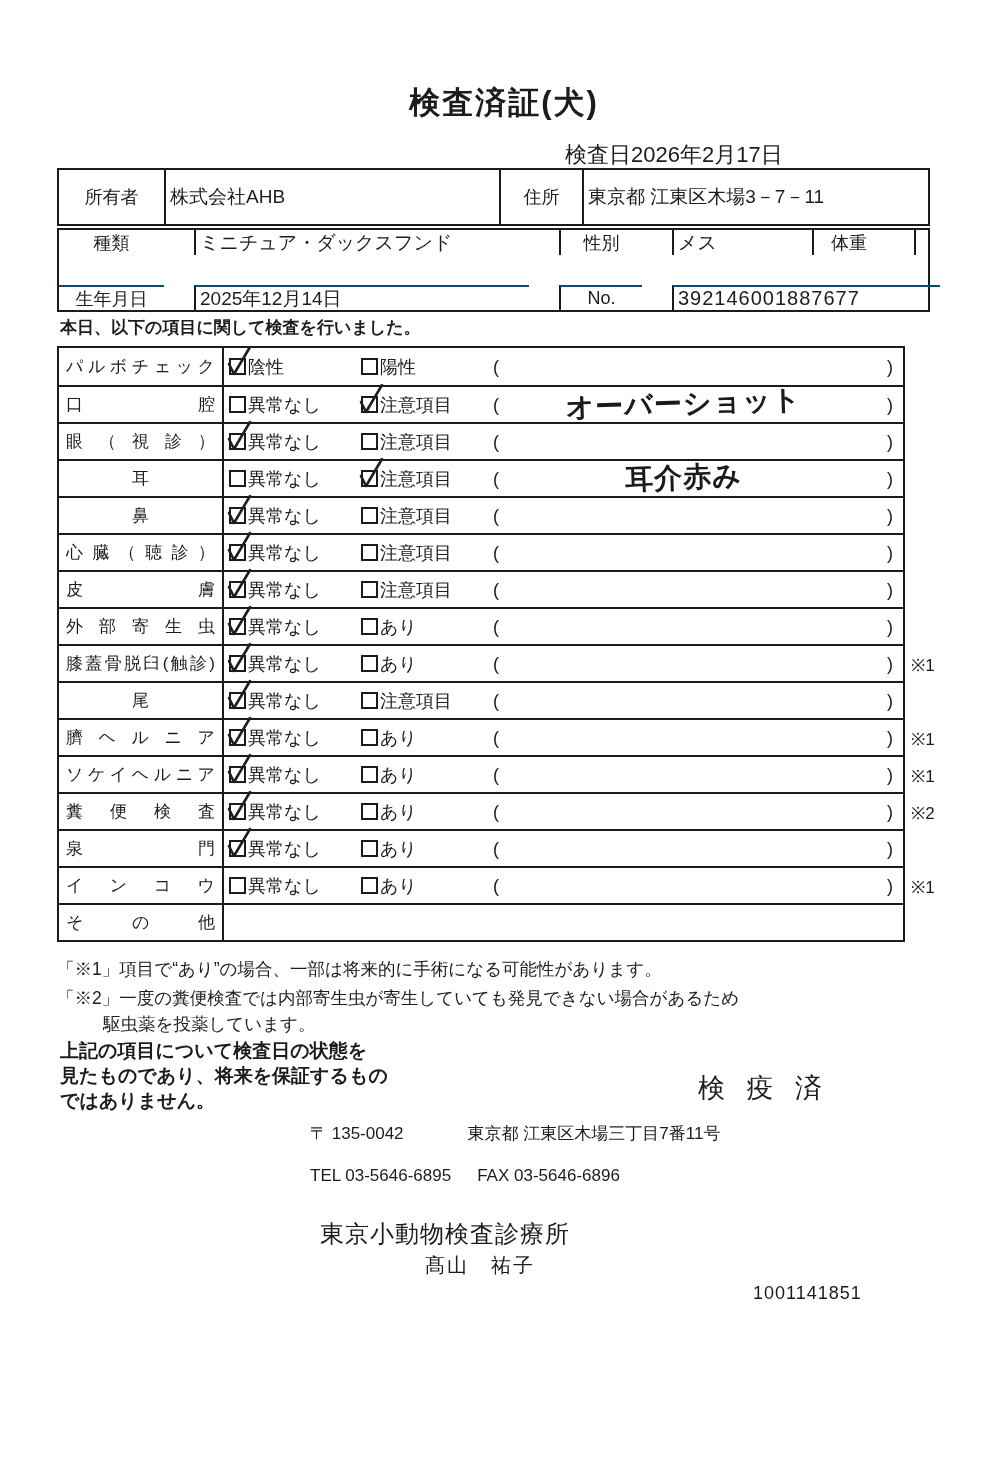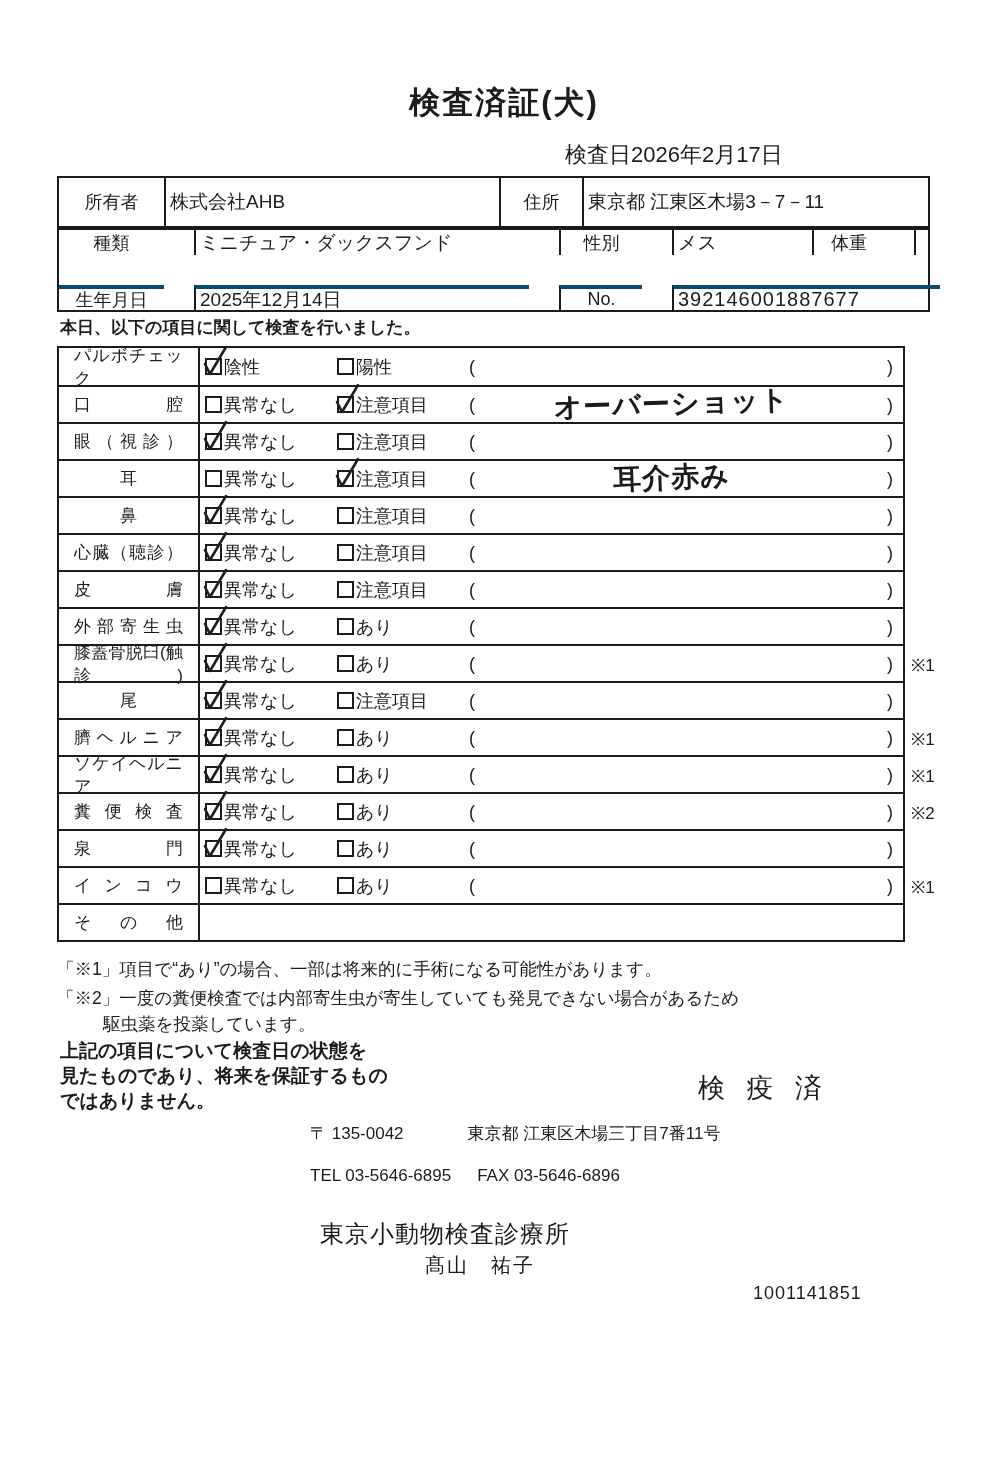--- a/index.html
+++ b/index.html
@@ -11,39 +11,39 @@
   .title {
     position:absolute; top:82px; left:0; width:100%; text-align:center;
     font-size:31px; font-weight:700; letter-spacing:2px; margin:0;
   }
   .date-row {
     position:absolute; top:140px; left:565px; width:365px;
     display:flex; justify-content:flex-start; font-size:22px;
   }
   
   .grid-tbl { position:absolute; left:57px; width:873px; border:2px solid #1b1b1b; display:grid; box-sizing:border-box; }
-  .owner-tbl { top:176px; height:52px; grid-template-columns:105px 335px 83px 1fr;text-align:center; }
+  .owner-tbl { top:168px; height:58px; grid-template-columns:105px 335px 83px 1fr;text-align:center; }
   .animal-tbl { top:228px; height:84px; grid-template-columns:105px 335px 83px 110px 72px 1fr; grid-auto-rows:1fr;gap:30px; }
   .cell { display:flex; align-items:center; box-sizing:border-box; overflow:hidden; white-space:nowrap; }
   .cell.bl { border-left:2px solid #1b1b1b; }
-  .cell.bt { border-top:4px solid #0c4a6e; }
+  .cell.bt { border-top:2px solid #0c4a6e; }
   .cell.lbl { justify-content:center; font-size:18px; }
   .cell.val { padding-left:4px; font-size:19px; }
   .cell.num { font-size:20px; letter-spacing:1px; }
   .cell.wt  { justify-content:flex-end; padding-right:24px; font-size:19px; }
   .cell.wt .unit { font-size:16px; margin-left:16px; }
   
   .intro { position:absolute; left:60px; top:316px; font-size:17px; font-weight:600; margin:0; }
   
   .checkup { position:absolute; left:57px; top:346px; width:848px; border:2px solid #1b1b1b; box-sizing:border-box; }
   .crow { position:relative; display:flex; height:37px; box-sizing:border-box; }
   .crow + .crow { border-top:2px solid #1b1b1b; }
   .crow-label {
-    width:141px; flex:none; border-right:2px solid #1b1b1b; box-sizing:border-box;
-    display:flex; align-items:center; padding:0 15px;
+    width:165px; flex:none; border-right:2px solid #1b1b1b; box-sizing:border-box;
+    display:flex; align-items:center; padding:0 7px;
   }
   .crow-label .jlabel {
     display:block; width:100%; font-size:17px;
     text-align:justify; text-align-last:justify; text-justify:inter-character;
   }
   .crow-label .jlabel.single { text-align-last:center; }
   .crow-body { position:relative; flex:1; font-size:18px; }
   .opt { position:absolute; top:50%; transform:translateY(-50%); display:flex; align-items:center; white-space:nowrap; }
   .opt1 { left:5px; } .opt2 { left:137px; }
   .cb { position:relative; width:13px; height:13px; border:2px solid #1b1b1b; margin-right:2px; flex:none; }

